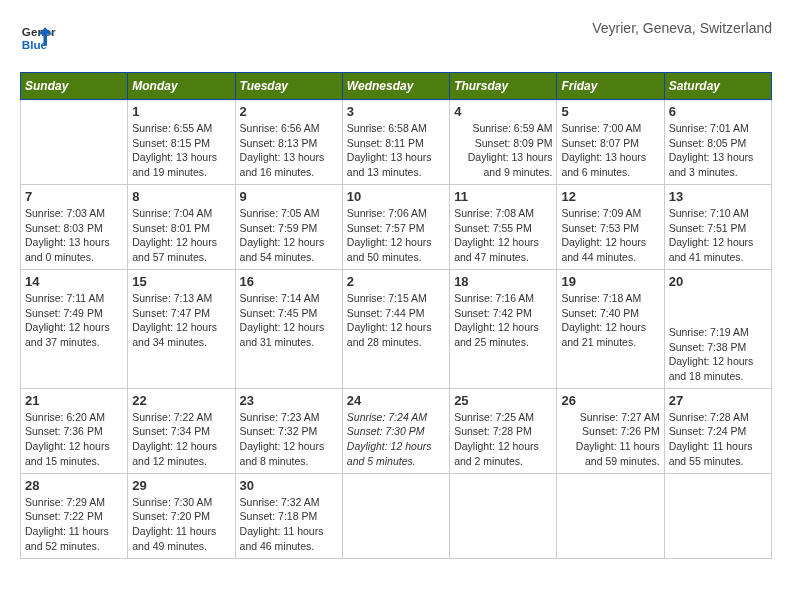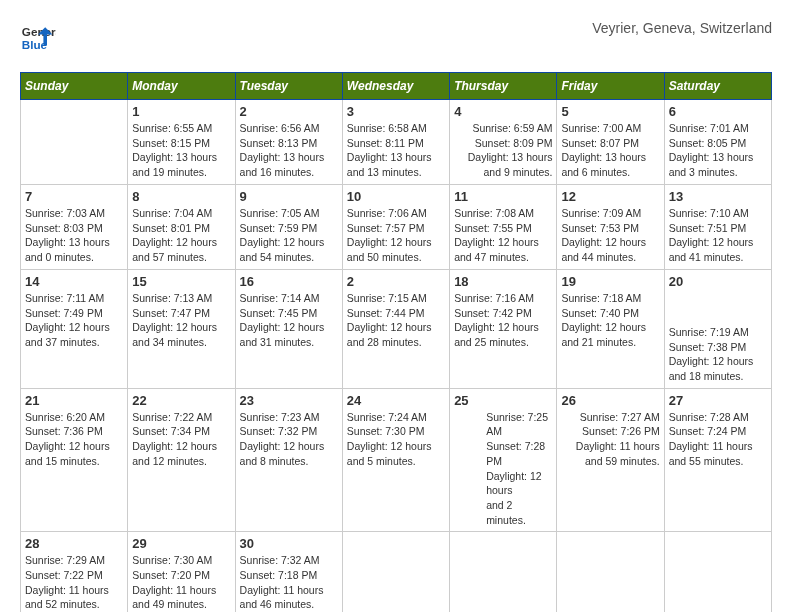--- a/index.html
+++ b/index.html
@@ -267,28 +267,28 @@
         </td>
         <td>
           <span class="day-number">23</span>
           <div class="day-info" style="white-space: pre-line;">Sunrise: 7:23 AM
 Sunset: 7:32 PM
 Daylight: 12 hours
 and 8 minutes.</div>
         </td>
         <td>
           <span class="day-number">24</span>
-          <div class="day-info" style="white-space: pre-line;">Sunrise: 7:24 AM
+          <div class="day-info" style="white-space: pre-line; font-style: italic;">Sunrise: 7:24 AM
 Sunset: 7:30 PM
 Daylight: 12 hours
 and 5 minutes.</div>
         </td>
         <td>
           <span class="day-number">25</span>
-          <div class="day-info" style="white-space: pre-line; margin-left: 32px;">Sunrise: 7:25 AM
+          <div class="day-info" style="white-space: pre-line;">Sunrise: 7:25 AM
 Sunset: 7:28 PM
 Daylight: 12 hours
 and 2 minutes.</div>
         </td>
         <td>
           <span class="day-number">26</span>
           <div class="day-info" style="white-space: pre-line; text-align: right;">Sunrise: 7:27 AM
 Sunset: 7:26 PM
 Daylight: 11 hours
 and 59 minutes.</div>

